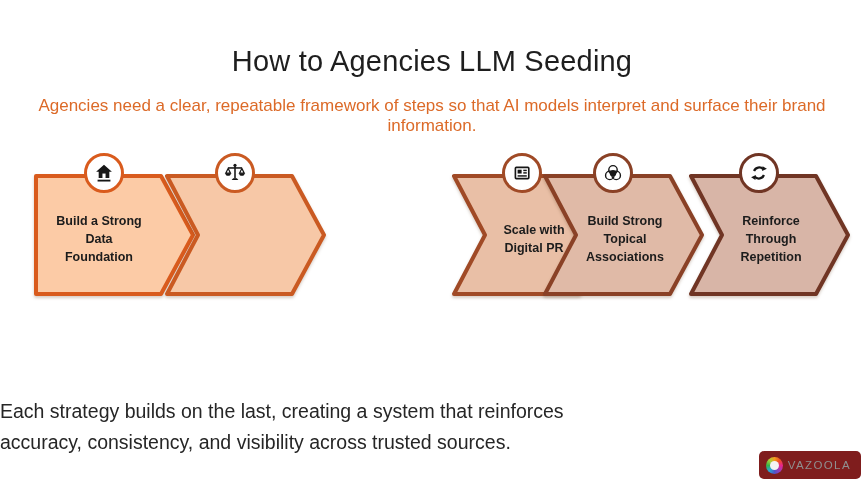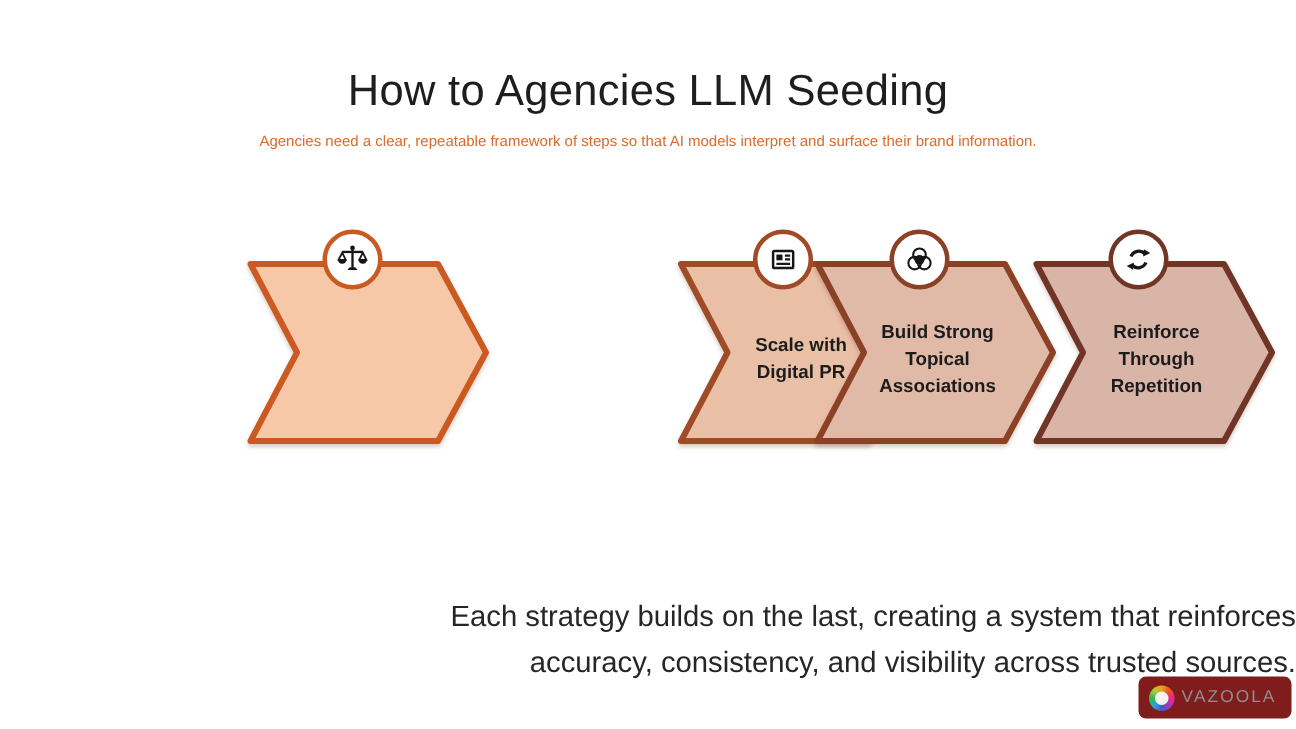--- a/index.html
+++ b/index.html
@@ -2,56 +2,69 @@
 <html><head>
 <meta charset="utf-8">
 <style>
   html,body{margin:0;padding:0;background:#ffffff;}
   .page{position:relative;width:864px;height:486px;background:#ffffff;overflow:hidden;
         font-family:"Liberation Sans", sans-serif;}
 
   .title{position:absolute;top:26px;left:0;right:0;text-align:center;
          font-size:29px;font-weight:400;color:#1e1e1e;letter-spacing:.2px;}
   .subtitle{position:absolute;top:79px;left:0;right:0;text-align:center;
-            font-size:10px;font-weight:400;color:#DC6A28;}
+            font-size:17px;font-weight:400;color:#DC6A28;}
 
   
   .flow{position:absolute;left:0;top:0;width:864px;height:486px;}
   .step{position:absolute;top:172px;width:166px;height:126px;}
   .s1{left:32px}.s2{left:163px}.s3{left:294px}.s4{left:450px}.s5{left:541px}.s6{left:687px}
   .chev{position:absolute;left:0;top:0;width:166px;height:126px;overflow:visible;}
   .chev polygon{fill:var(--fill);stroke:var(--border);stroke-width:4;stroke-linejoin:round;
                 filter:drop-shadow(0 2px 1.5px rgba(90,50,20,.25));}
   .badge{position:absolute;top:-19px;left:52px;width:40px;height:40px;border-radius:50%;
          background:#fff;border:3px solid var(--border);display:flex;align-items:center;
          justify-content:center;z-index:2;box-sizing:border-box;}
   .label{position:absolute;left:22px;top:16px;bottom:8px;width:124px;display:flex;
          align-items:center;justify-content:center;text-align:center;
          font-size:12.5px;font-weight:bold;line-height:1.45;color:#1c1c1c;z-index:1;}
   .step.first .label{left:4px;width:126px;}
 
-  .closing{position:absolute;top:376px;left:0;right:0;text-align:right;
+  .closing{position:absolute;top:376px;left:0;right:0;text-align:left;
            font-size:19.5px;line-height:31px;font-weight:400;color:#262626;margin-top:20px;}
 
   .logo-box{position:absolute;right:3px;bottom:7px;height:28px;padding:0 10px 0 7px;
             background:#7f1d1d;border-radius:5px;display:flex;align-items:center;gap:5px;}
   .ring{width:17px;height:17px;border-radius:50%;position:relative;flex:0 0 auto;}
   .ring::after{content:"";position:absolute;inset:4px;background:#f3f3f3;border-radius:50%;}
   .brand-name{font-size:11.5px;font-weight:500;color:#8f8f8f;letter-spacing:1.4px;}
 </style>
 </head>
 <body>
 
 <div class="page">
 
   <h1 class="title">How to Agencies LLM Seeding</h1>
   <p class="subtitle">Agencies need a clear, repeatable framework of steps so that AI models interpret and surface their brand information.</p>
 
   <div class="flow">
 
+    <div class="step first s1" style="--fill: #FCCBA6; --border: #D95B1D;">
+      <svg class="chev" viewBox="0 0 166 126">
+        <polygon points="4,4 129,4 161,63 129,122 4,122"></polygon>
+      </svg>
+      <div class="badge">
+        <svg width="22" height="22" viewBox="0 0 24 24">
+          <path d="M12 3 L20.6 10.6 H17.8 V17.4 H6.2 V10.6 H3.4 Z" fill="#161616"></path>
+          <rect x="10.3" y="12.6" width="3.4" height="4.8" fill="#ffffff"></rect>
+          <rect x="5" y="19.3" width="14" height="2" fill="#161616"></rect>
+        </svg>
+      </div>
+      <div class="label">Build a Strong<br>Data<br>Foundation</div>
+    </div>
 
     <div class="step s2" style="--fill: #F7C8A7; --border: #CA5A22;">
       <svg class="chev" viewBox="0 0 166 126">
         <polygon points="4,4 129,4 161,63 129,122 4,122 35,63"></polygon>
       </svg>
       <div class="badge">
         <svg width="22" height="22" viewBox="0 0 24 24">
           <line x1="12" y1="4" x2="12" y2="18" stroke="#161616" stroke-width="1.7"></line>
           <line x1="4.5" y1="6.5" x2="19.5" y2="6.5" stroke="#161616" stroke-width="1.7"></line>
           <circle cx="12" cy="3.6" r="1.7" fill="#161616"></circle>

